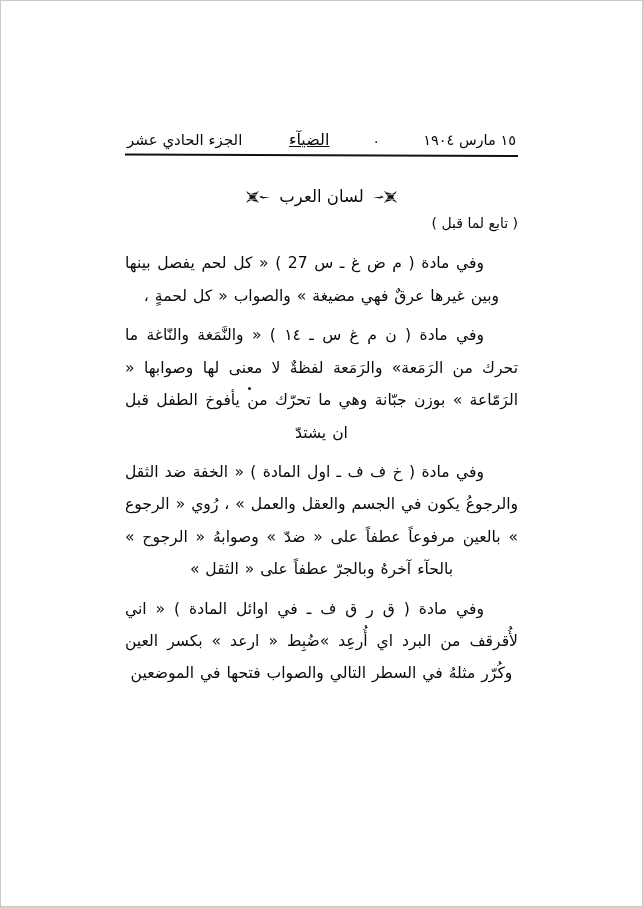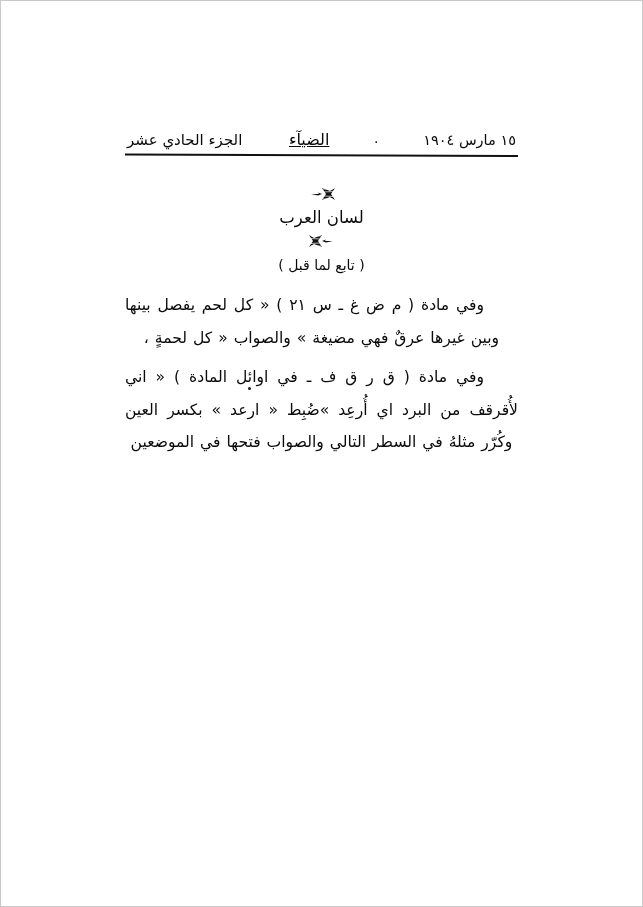--- a/index.html
+++ b/index.html
@@ -47,40 +47,38 @@
   .rule {
     height: 2px;
     background: #111;
     margin: 0 0 30px 0;
     transform: rotate(0.22deg);
     transform-origin: right center;
   }
   
   .title-row {
     display: flex;
-    flex-direction: column;
     align-items: center;
     justify-content: center;
     gap: 7px;
     font-size: 16px;
     margin-bottom: 9px;
   }
   .orn {
     display: inline-block;
     line-height: 1;
     font-size: 13px;
     letter-spacing: -1px;
   }
   .orn svg { display: block; }
   .title-text {
     font-size: 16.5px;
     letter-spacing: 0.5px;
   }
   .subtitle {
-    text-align: center;
     font-size: 14px;
     margin-bottom: 16px;
   }
   
   .body-text {
     font-size: 15.6px;
     line-height: 2.08;
     text-align: justify;
     text-align-last: center;
     word-spacing: 1px;
@@ -140,21 +138,23 @@
             <path d="M1 9.5 L11 9" stroke="#fff" stroke-width="0.7"></path>
             <path d="M2 12 L12 12" stroke="#fff" stroke-width="0.7"></path>
           </g>
         </svg>
       </span>
     </div>
 
     <div class="subtitle">( تابع لما قبل )</div>
 
     <div class="body-text">
-      <p class="para">وفي مادة ( م ض غ ـ س ٢١ ) « كل لحم يفصل بينها وبين غيرها عرقٌ فهي مضيغة » والصواب « كل لحمةٍ ،</p>
+      <p class="para">وفي مادة ( م ض غ ـ س 27 ) « كل لحم يفصل بينها وبين غيرها عرقٌ فهي مضيغة » والصواب « كل لحمةٍ ،</p>
+      <p class="para">وفي مادة ( ن م غ س ـ ١٤ ) « والنَّمَغة والنّاغة ما تحرك من الرَمَعة» والرَمَعة لفظةٌ لا معنى لها وصوابها « الرَمّاعة » بوزن جبّانة وهي ما تحرّك من يأفوخ الطفل قبل ان يشتدّ</p>
+      <p class="para">وفي مادة ( خ ف ف ـ اول المادة ) « الخفة ضد الثقل والرجوعُ يكون في الجسم والعقل والعمل » ، رُوي « الرجوع » بالعين مرفوعاً عطفاً على « ضدّ » وصوابهُ « الرجوح » بالحآء آخرهُ وبالجرّ عطفاً على « الثقل »</p>
       <p class="para">وفي مادة ( ق ر ق ف ـ في اوائل المادة ) « اني لأُقرقف من البرد اي أُرعِد »ضُبِط « ارعد » بكسر العين وكُرّر مثلهُ في السطر التالي والصواب فتحها في الموضعين</p>
     </div>
 
   </div>
 
   <span class="stray-dot" style="top:386px; left:247px;"></span>
 
 </div>
 
 </body></html>

